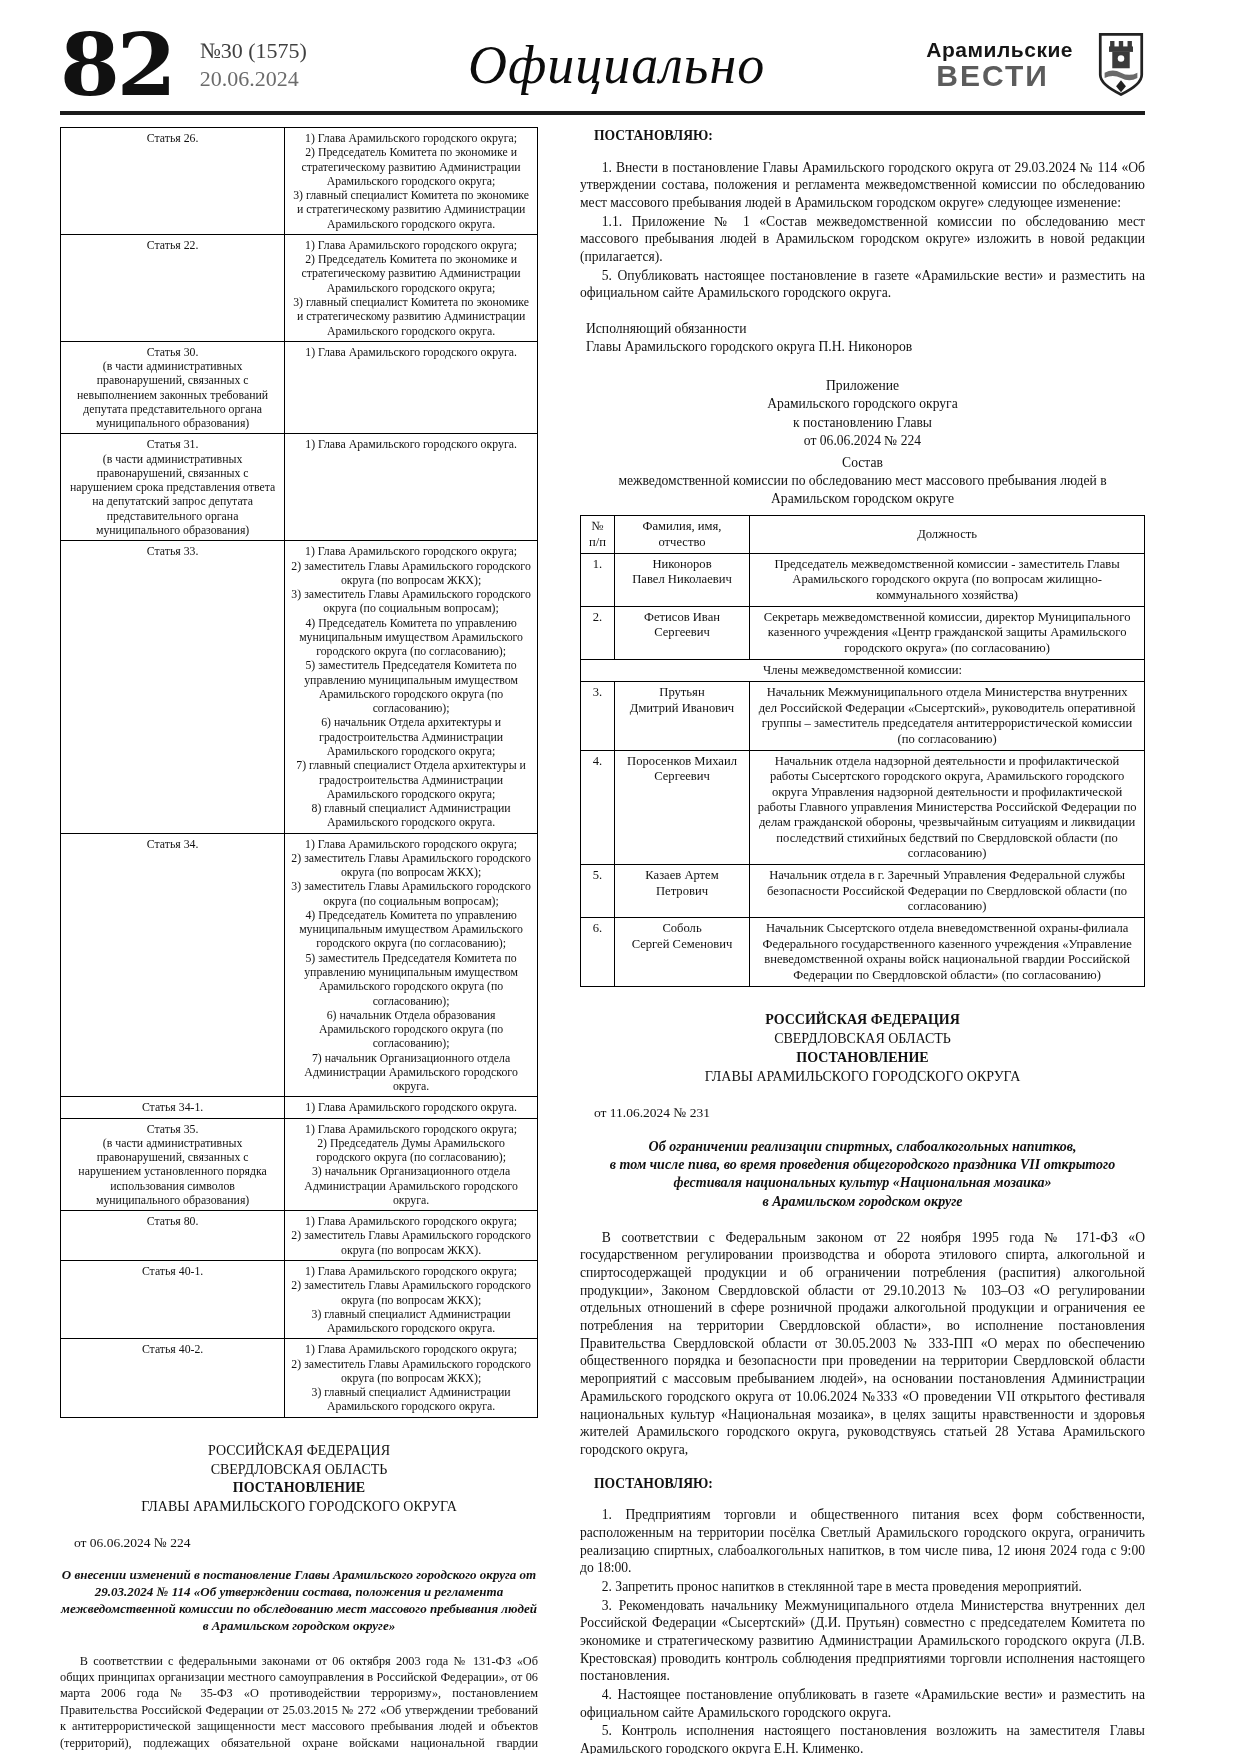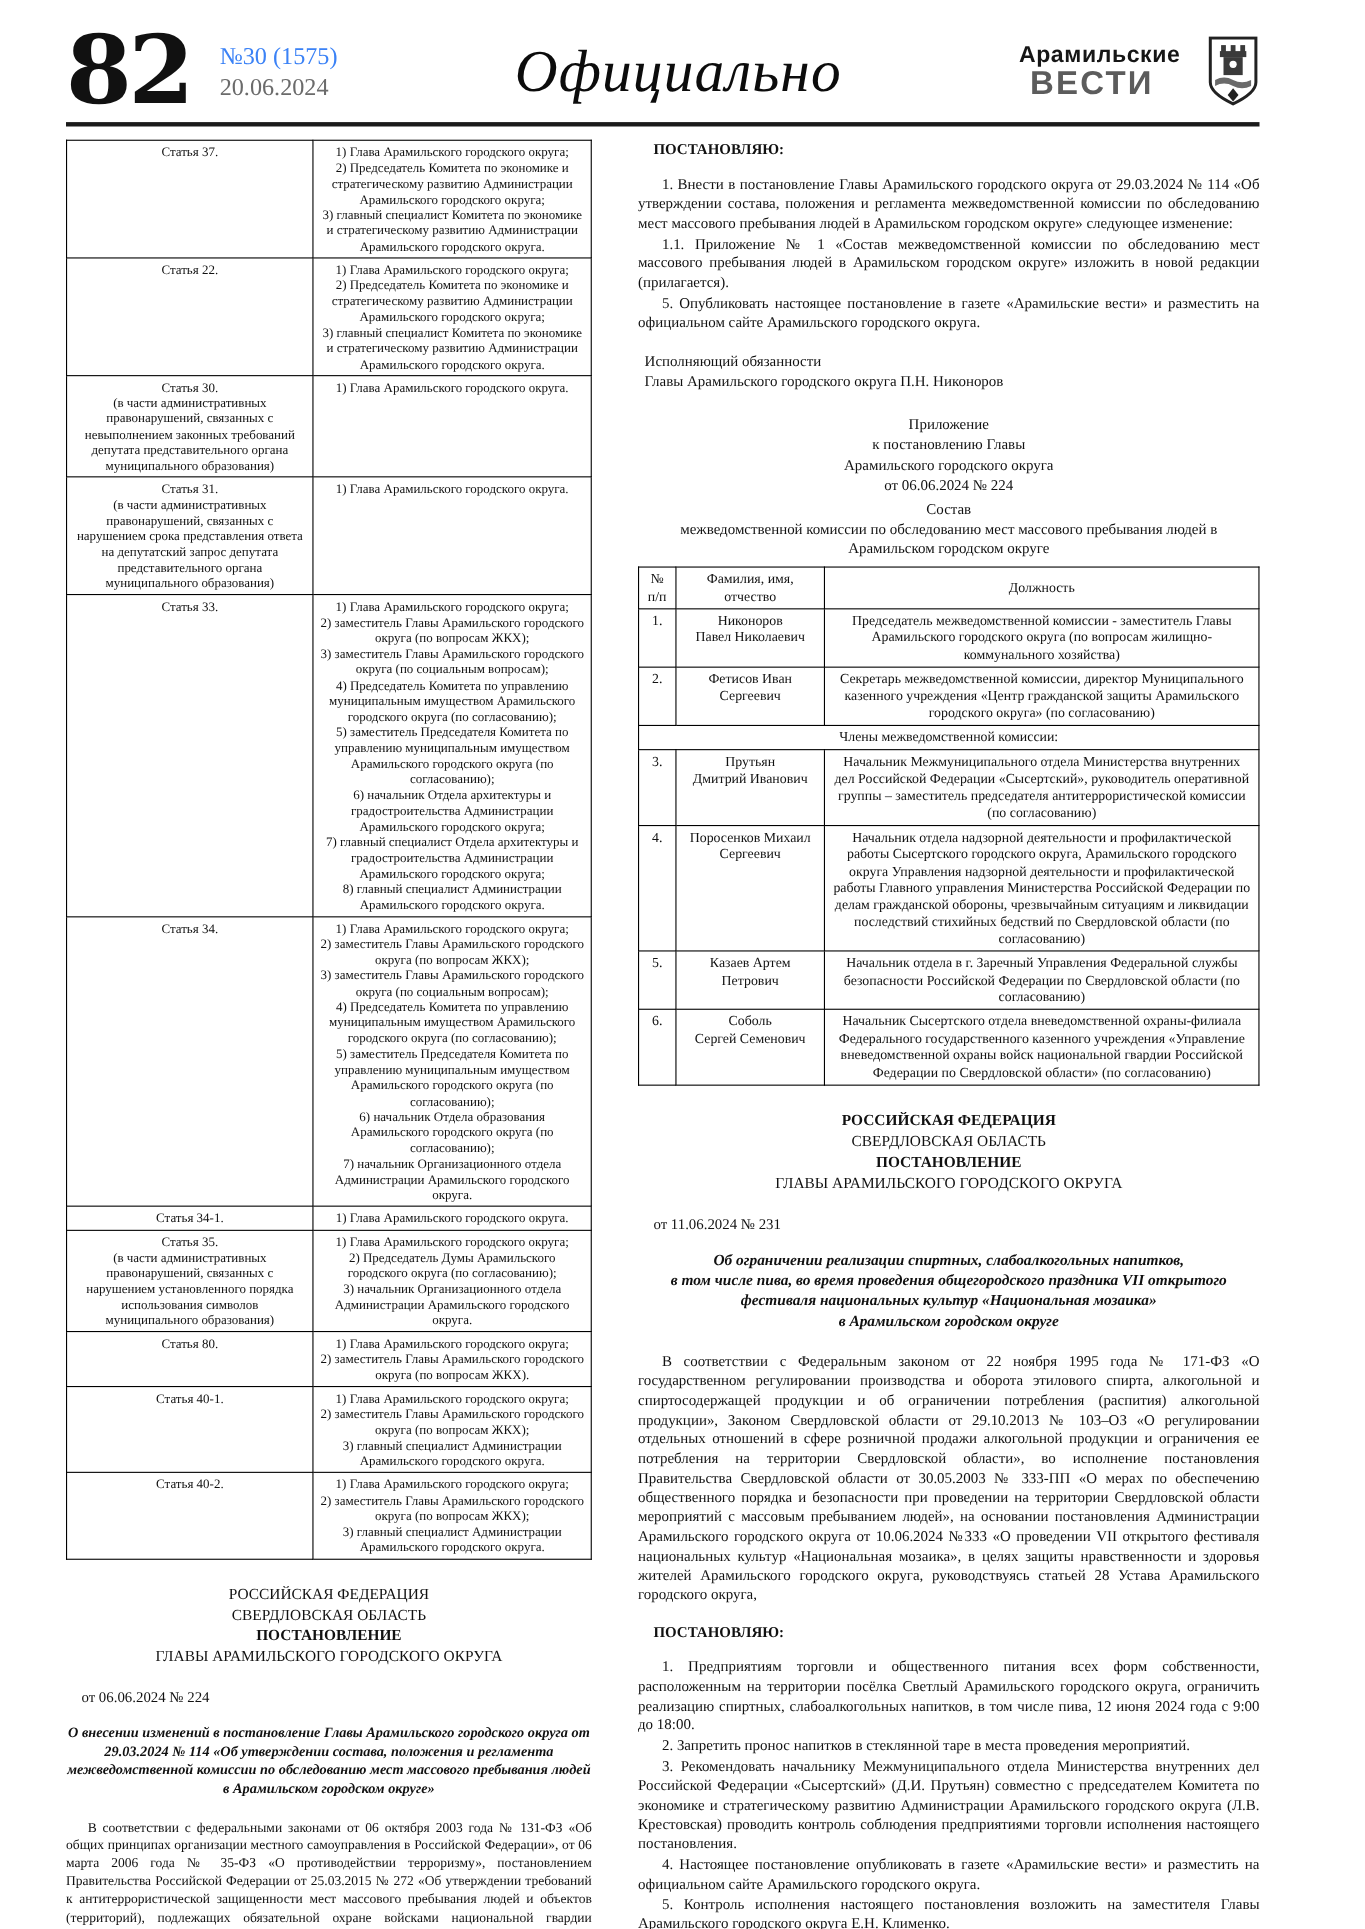--- a/index.html
+++ b/index.html
@@ -6,21 +6,21 @@
   .page{
     width:1241px;height:1754px;margin:0 auto;background:#fff;color:#111;
     font-family:"Liberation Serif",serif;
     display:flex;flex-direction:column;overflow:hidden;box-sizing:border-box;
     padding:28px 96px 16px 60px;
   }
   
   .masthead{display:flex;align-items:center;border-bottom:4px solid #1a1a1a;padding-bottom:10px;}
   .pagenum{font-family:"DejaVu Serif",serif;font-weight:bold;font-size:86px;line-height:.85;letter-spacing:-3px;}
   .issue{margin-left:26px;font-size:22px;line-height:1.25;}
-  .issue-no{color:#3b82f6;}
+  .issue-no{color:#404040;}
   .issue-date{color:#6b6b6b;}
   .section-title{flex:1;text-align:center;font-style:italic;font-size:54px;letter-spacing:1px;color:#0c0c0c;}
   .brand{display:flex;align-items:center;gap:24px;}
   .brand-text{text-align:left;font-family:"Liberation Sans",sans-serif;}
   .brand-top{font-weight:bold;font-size:21px;color:#161616;letter-spacing:.5px;}
   .brand-bottom{font-weight:bold;font-size:30px;line-height:.95;color:#5c5c5c;letter-spacing:2px;margin-left:10px;}
   .crest{flex:0 0 auto;}
   
   .content{display:flex;gap:42px;margin-top:12px;flex:0 0 auto;}
   .col-left{width:478px;flex:0 0 auto;font-size:12px;}
@@ -91,21 +91,21 @@
       </svg>
     </div>
   </header>
 
   <div class="content">
 
     <div class="col col-left">
       <table class="articles">
         <tbody id="articles-tbody">
             <tr>
-              <td class="cell-article">Статья 37.</td>
+              <td class="cell-article">Статья 26.</td>
               <td class="cell-officials">
                 <div>1) Глава Арамильского городского округа;</div>
                 <div>2) Председатель Комитета по экономике и стратегическому развитию Администрации Арамильского городского округа;</div>
                 <div>3) главный специалист Комитета по экономике и стратегическому развитию Администрации Арамильского городского округа.</div>
               </td>
             </tr>
             <tr>
               <td class="cell-article">Статья 22.</td>
               <td class="cell-officials">
                 <div>1) Глава Арамильского городского округа;</div>
@@ -213,22 +213,22 @@
           <p class="para">1.1. Приложение № 1 «Состав межведомственной комиссии по обследованию мест массового пребывания людей в Арамильском городском округе» изложить в новой редакции (прилагается).</p>
           <p class="para">5. Опубликовать настоящее постановление в газете «Арамильские вести» и разместить на официальном сайте Арамильского городского округа.</p>
         </div>
       <div class="signature">
           <div>Исполняющий обязанности</div>
           <div>Главы Арамильского городского округа П.Н. Никоноров</div>
         </div>
 
       <div class="appendix">
           <div>Приложение</div>
+          <div>Арамильского городского округа</div>
           <div>к постановлению Главы</div>
-          <div>Арамильского городского округа</div>
           <div>от 06.06.2024 № 224</div>
         </div>
       <div class="comp-title">Состав
 межведомственной комиссии по обследованию мест массового пребывания людей в Арамильском городском округе</div>
 
       <table class="commission">
         <thead>
           <tr>
             <th class="cell-num">№
 п/п</th>

